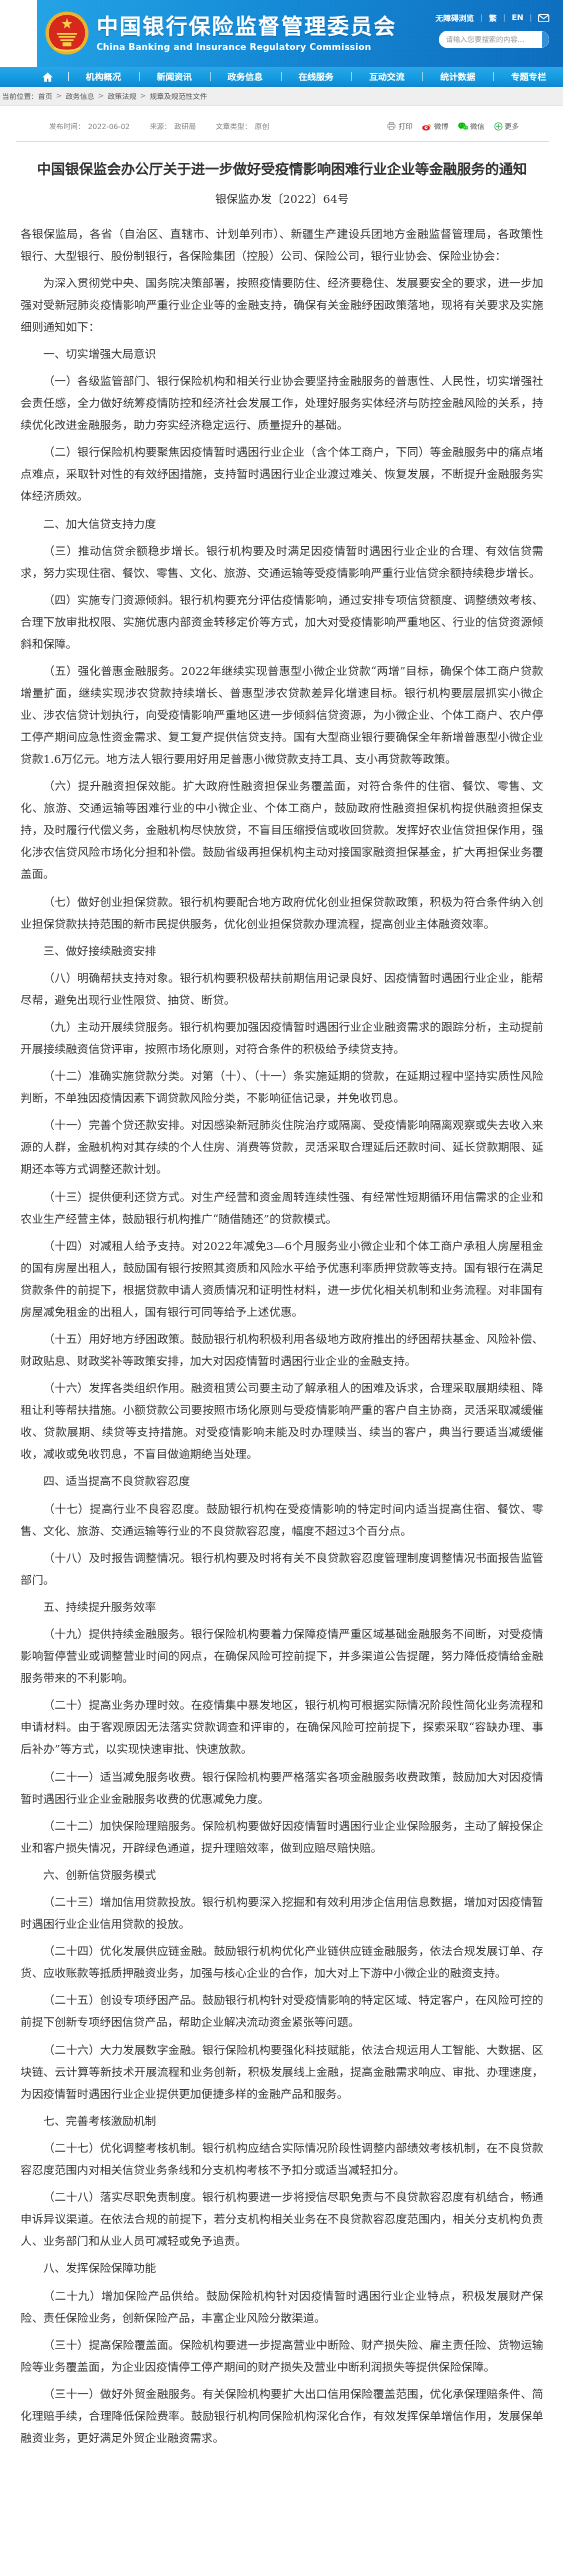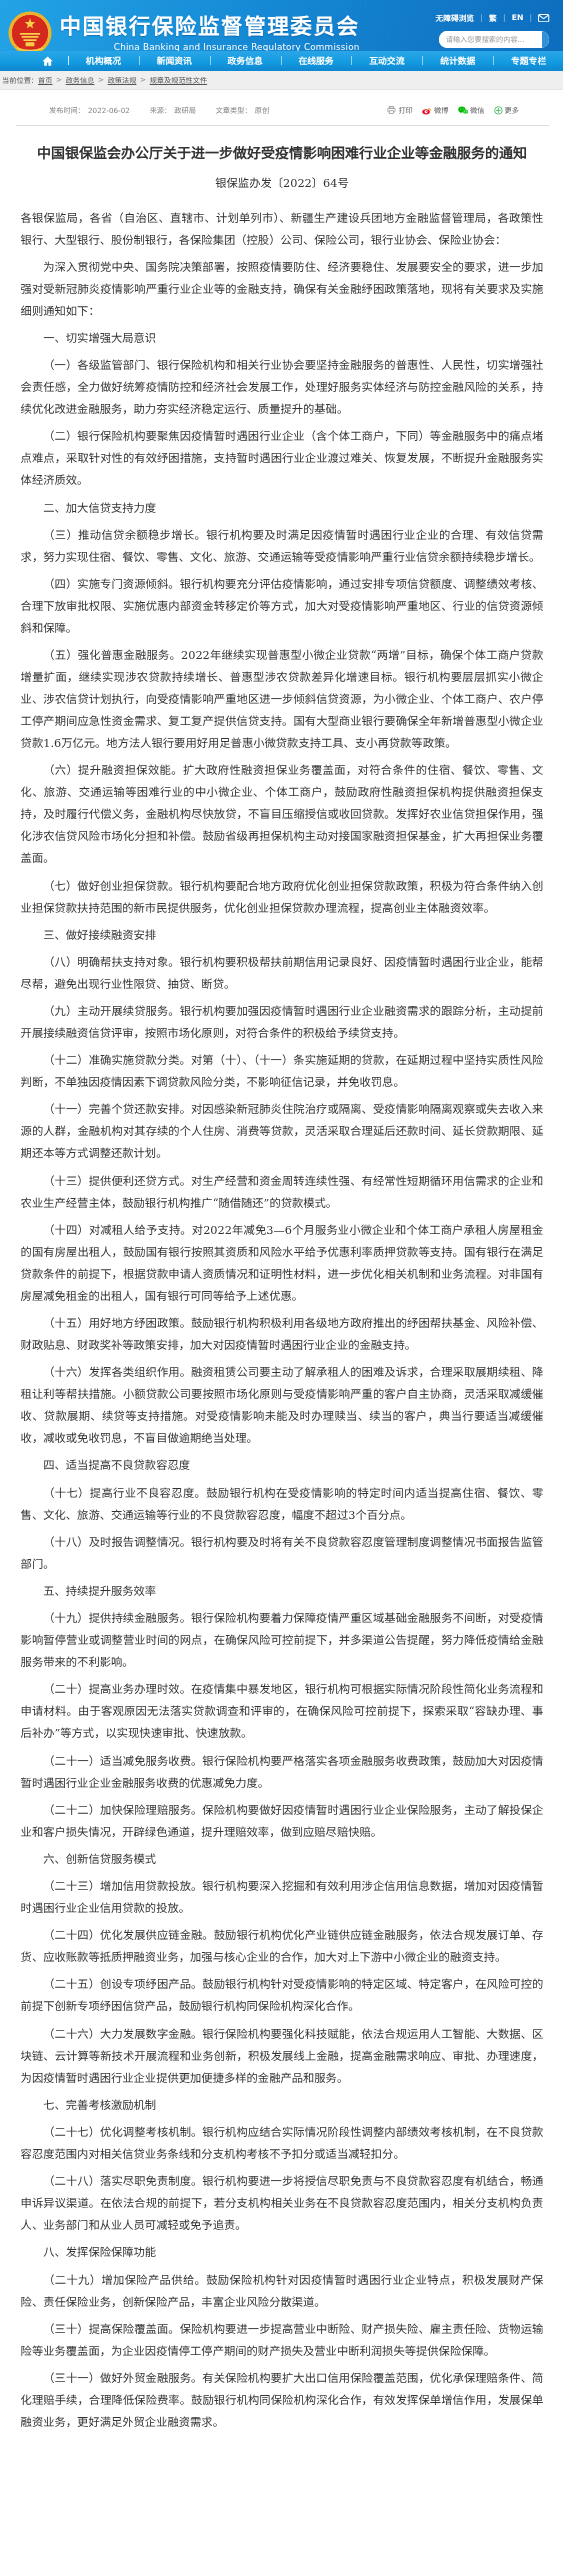--- a/index.html
+++ b/index.html
@@ -1,36 +1,37 @@
 <!DOCTYPE html>
 <html lang="zh-CN" style="font-size:8.2px"><head>
 <meta charset="utf-8">
 <style>
   html,body{margin:0;padding:0;background:#ffffff;}
   body{font-family:"DejaVu Sans","Liberation Sans",sans-serif;}
   .page{width:564px;margin:0 auto;background:#fff;min-height:3664px;}
 
   
   .site-header{
-    position:relative;height:51px;
+    position:relative;height:67px;
     background:linear-gradient(112deg,#23a3e6 0%,#1589d5 45%,#0d6cbd 100%);
     background-color:#1589d5;
     overflow:hidden;
+    margin-left:37px;
   }
   .site-header::after{
     content:"";position:absolute;inset:0;pointer-events:none;
     background-image:radial-gradient(rgba(255,255,255,.05) 0.5px,transparent 0.8px);
     background-size:4.6px 4.6px;
   }
   .logo-row{position:absolute;left:8.2px;top:11.3px;display:flex;align-items:center;z-index:2;}
   .emblem{width:44px;height:44px;flex:none;}
   .site-titles{margin-left:7.2px;color:#fff;}
   .site-title{margin:0;font-size:21.6px;font-weight:700;letter-spacing:1.5px;line-height:1.1;
     text-shadow:0 0.5px 1px rgba(0,60,120,.35);}
-  .site-subtitle{margin:3.6px 0 0;font-size:8.8px;font-weight:400;letter-spacing:0.2px;text-align:right;}
+  .site-subtitle{margin:3.6px 0 0;font-size:8.8px;font-weight:700;letter-spacing:0.2px;}
   .header-links{position:absolute;top:12.4px;right:14.4px;z-index:2;color:#fff;font-size:7.7px;
     display:flex;align-items:center;gap:6.2px;font-weight:600;}
   .header-links .sep{opacity:.55;font-weight:400;}
   .header-links a{color:#fff;text-decoration:none;}
   .search-box{position:absolute;top:31px;right:15.5px;z-index:2;width:110px;height:16.5px;
     background:#fff;border-radius:8.2px;display:flex;overflow:hidden;}
   .search-box input{flex:1;border:0;outline:none;padding:0 0 0 7.2px;font-size:7.2px;color:#333;
     font-family:"DejaVu Sans","Liberation Sans",sans-serif;}
   .search-box input::placeholder{color:#999;}
   .search-btn{width:24px;border:0;cursor:pointer;background:#338fd6;display:flex;
@@ -45,21 +46,21 @@
     color:#fff;font-size:8.8px;font-weight:700;cursor:pointer;position:relative;}
   .nav-items>div::before,.nav-home::after{content:"";position:absolute;left:0;top:5.2px;height:9.3px;
     width:0.5px;background:rgba(255,255,255,.55);}
   .nav-home{position:relative;}
   .nav-home::after{left:auto;right:0;}
 
   
   .breadcrumb-bar{height:18.5px;background:#efefef;border-bottom:0.5px solid #e4e4e4;
     display:flex;align-items:center;font-size:7.2px;color:#555;padding-left:2.1px;}
   .crumbs{display:flex;align-items:center;}
-  .crumbs .crumb{color:#555;cursor:pointer;text-decoration:underline;}
+  .crumbs .crumb{color:#555;cursor:pointer;}
   .crumbs .sep{margin:0 3.6px;color:#888;}
 
   
   .article{padding-top:11.3px;}
   .meta-row{display:flex;align-items:center;font-size:7.2px;color:#828282;
     padding:4.1px 45px 7.2px 49px;gap:25px;}
   .meta-left span{margin-right:3.1px;}
   .meta-left .gap{margin-right:17.5px;}
   .meta-right{margin-left:auto;display:flex;align-items:center;gap:9.3px;color:#555;}
   .share-item{display:inline-flex;align-items:center;gap:2.1px;cursor:pointer;font-size:7.2px;color:#555;}
@@ -239,21 +240,21 @@
         <p class="para">（十七）提高行业不良容忍度。鼓励银行机构在受疫情影响的特定时间内适当提高住宿、餐饮、零售、文化、旅游、交通运输等行业的不良贷款容忍度，幅度不超过3个百分点。</p>
         <p class="para">（十八）及时报告调整情况。银行机构要及时将有关不良贷款容忍度管理制度调整情况书面报告监管部门。</p>
         <p class="heading">五、持续提升服务效率</p>
         <p class="para">（十九）提供持续金融服务。银行保险机构要着力保障疫情严重区域基础金融服务不间断，对受疫情影响暂停营业或调整营业时间的网点，在确保风险可控前提下，并多渠道公告提醒，努力降低疫情给金融服务带来的不利影响。</p>
         <p class="para">（二十）提高业务办理时效。在疫情集中暴发地区，银行机构可根据实际情况阶段性简化业务流程和申请材料。由于客观原因无法落实贷款调查和评审的，在确保风险可控前提下，探索采取“容缺办理、事后补办”等方式，以实现快速审批、快速放款。</p>
         <p class="para">（二十一）适当减免服务收费。银行保险机构要严格落实各项金融服务收费政策，鼓励加大对因疫情暂时遇困行业企业金融服务收费的优惠减免力度。</p>
         <p class="para">（二十二）加快保险理赔服务。保险机构要做好因疫情暂时遇困行业企业保险服务，主动了解投保企业和客户损失情况，开辟绿色通道，提升理赔效率，做到应赔尽赔快赔。</p>
         <p class="heading">六、创新信贷服务模式</p>
         <p class="para">（二十三）增加信用贷款投放。银行机构要深入挖掘和有效利用涉企信用信息数据，增加对因疫情暂时遇困行业企业信用贷款的投放。</p>
         <p class="para">（二十四）优化发展供应链金融。鼓励银行机构优化产业链供应链金融服务，依法合规发展订单、存货、应收账款等抵质押融资业务，加强与核心企业的合作，加大对上下游中小微企业的融资支持。</p>
-        <p class="para">（二十五）创设专项纾困产品。鼓励银行机构针对受疫情影响的特定区域、特定客户，在风险可控的前提下创新专项纾困信贷产品，鼓励银行机构同保险机构深化合作。</p>
+        <p class="para">（二十五）创设专项纾困产品。鼓励银行机构针对受疫情影响的特定区域、特定客户，在风险可控的前提下创新专项纾困信贷产品，帮助企业解决流动资金紧张等问题。</p>
         <p class="para">（二十六）大力发展数字金融。银行保险机构要强化科技赋能，依法合规运用人工智能、大数据、区块链、云计算等新技术开展流程和业务创新，积极发展线上金融，提高金融需求响应、审批、办理速度，为因疫情暂时遇困行业企业提供更加便捷多样的金融产品和服务。</p>
         <p class="heading">七、完善考核激励机制</p>
         <p class="para">（二十七）优化调整考核机制。银行机构应结合实际情况阶段性调整内部绩效考核机制，在不良贷款容忍度范围内对相关信贷业务条线和分支机构考核不予扣分或适当减轻扣分。</p>
         <p class="para">（二十八）落实尽职免责制度。银行机构要进一步将授信尽职免责与不良贷款容忍度有机结合，畅通申诉异议渠道。在依法合规的前提下，若分支机构相关业务在不良贷款容忍度范围内，相关分支机构负责人、业务部门和从业人员可减轻或免予追责。</p>
         <p class="heading">八、发挥保险保障功能</p>
         <p class="para">（二十九）增加保险产品供给。鼓励保险机构针对因疫情暂时遇困行业企业特点，积极发展财产保险、责任保险业务，创新保险产品，丰富企业风险分散渠道。</p>
         <p class="para">（三十）提高保险覆盖面。保险机构要进一步提高营业中断险、财产损失险、雇主责任险、货物运输险等业务覆盖面，为企业因疫情停工停产期间的财产损失及营业中断利润损失等提供保险保障。</p>
         <p class="para">（三十一）做好外贸金融服务。有关保险机构要扩大出口信用保险覆盖范围，优化承保理赔条件、简化理赔手续，合理降低保险费率。鼓励银行机构同保险机构深化合作，有效发挥保单增信作用，发展保单融资业务，更好满足外贸企业融资需求。</p>
       </div>
 

